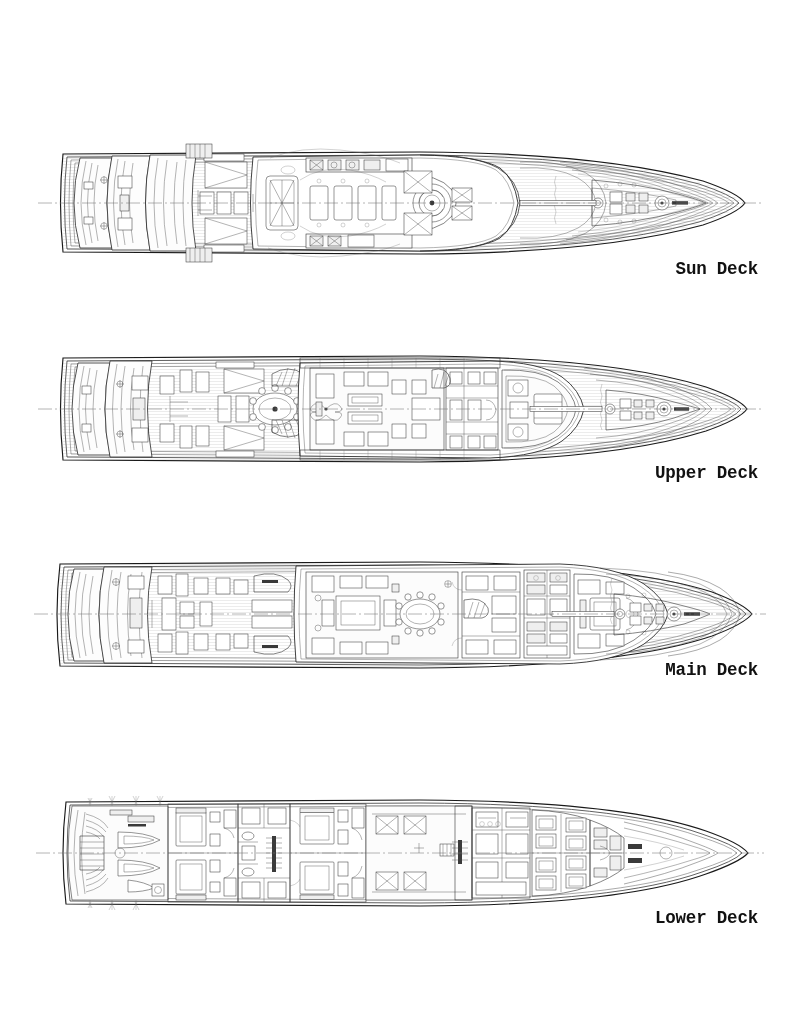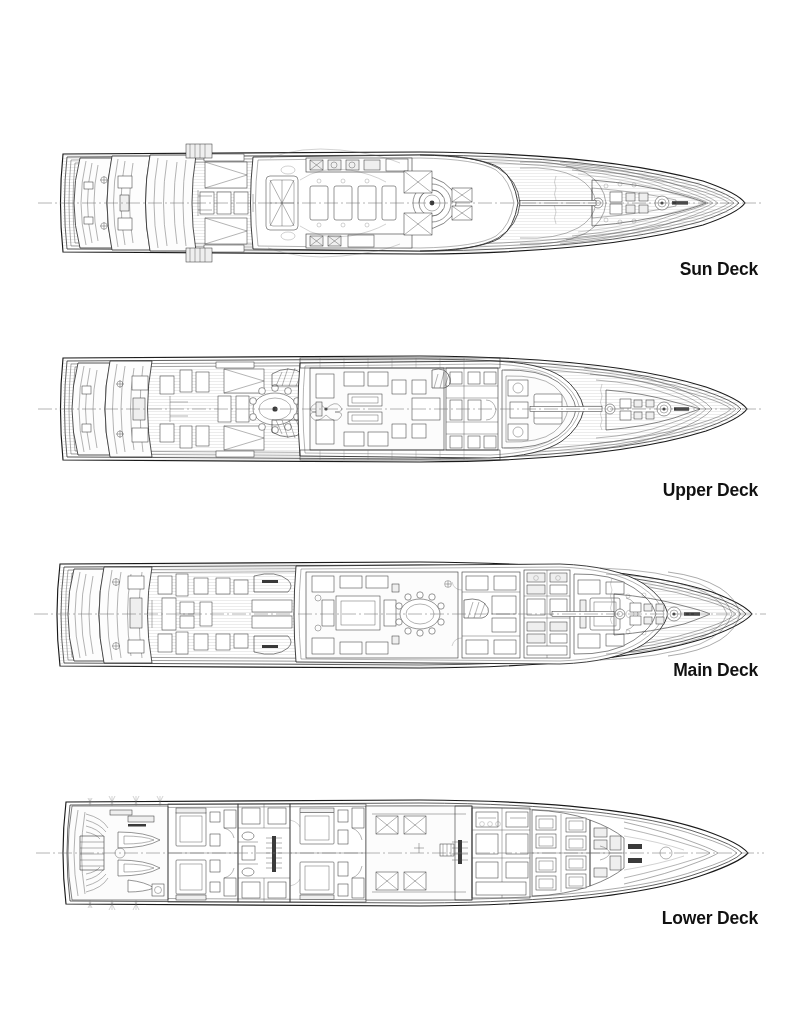--- a/index.html
+++ b/index.html
@@ -21,21 +21,21 @@
     left: 0; width: 800px;
   }
   .deck-drawing {
     position: absolute;
     left: 0; top: 0;
     width: 800px;
   }
   .deck-label {
     position: absolute;
     right: 42px;
-    font-family: Liberation Sans, sans-serif;
+    font-family: Liberation Mono, monospace;
     font-weight: bold;
     font-size: 17.5px;
     letter-spacing: -0.2px;
     color: #111111;
     text-align: right;
     white-space: nowrap;
     user-select: none;
   }
   svg { display: block; shape-rendering: geometricPrecision; }
   .hull      { fill:#ffffff; stroke:#1a1a1a; stroke-width:1.15; }
@@ -417,21 +417,21 @@
           <circle class="thin" cx="664" cy="73" r="4"></circle>
           <circle class="dark" cx="664" cy="73" r="1.6"></circle>
           <rect class="dark" x="674" y="71.3" width="15" height="3.4"></rect>
           <rect class="furn" x="530" y="70.5" width="72" height="5"></rect>
         </g>
 
         <path class="cl" d="M38 73 H762"></path>
         <path class="thin" d="M170 60 V86 M170 66 H188 M170 80 H188"></path>
       </svg>
     </div>
-    <div class="deck-label" style="top:144px;margin-left:9px;">Upper Deck</div>
+    <div class="deck-label" style="top:127px;margin-left:9px;">Upper Deck</div>
   </div>
 
   <div class="deck-block" style="top:540px;height:150px;">
     <div class="deck-drawing">
       <svg viewBox="0 0 800 150" width="800" height="150">
         <defs>
           <pattern id="tk3" width="3" height="3" patternUnits="userSpaceOnUse">
             <path d="M0 0 H3" class="teak"></path>
           </pattern>
           <clipPath id="mnHull">

